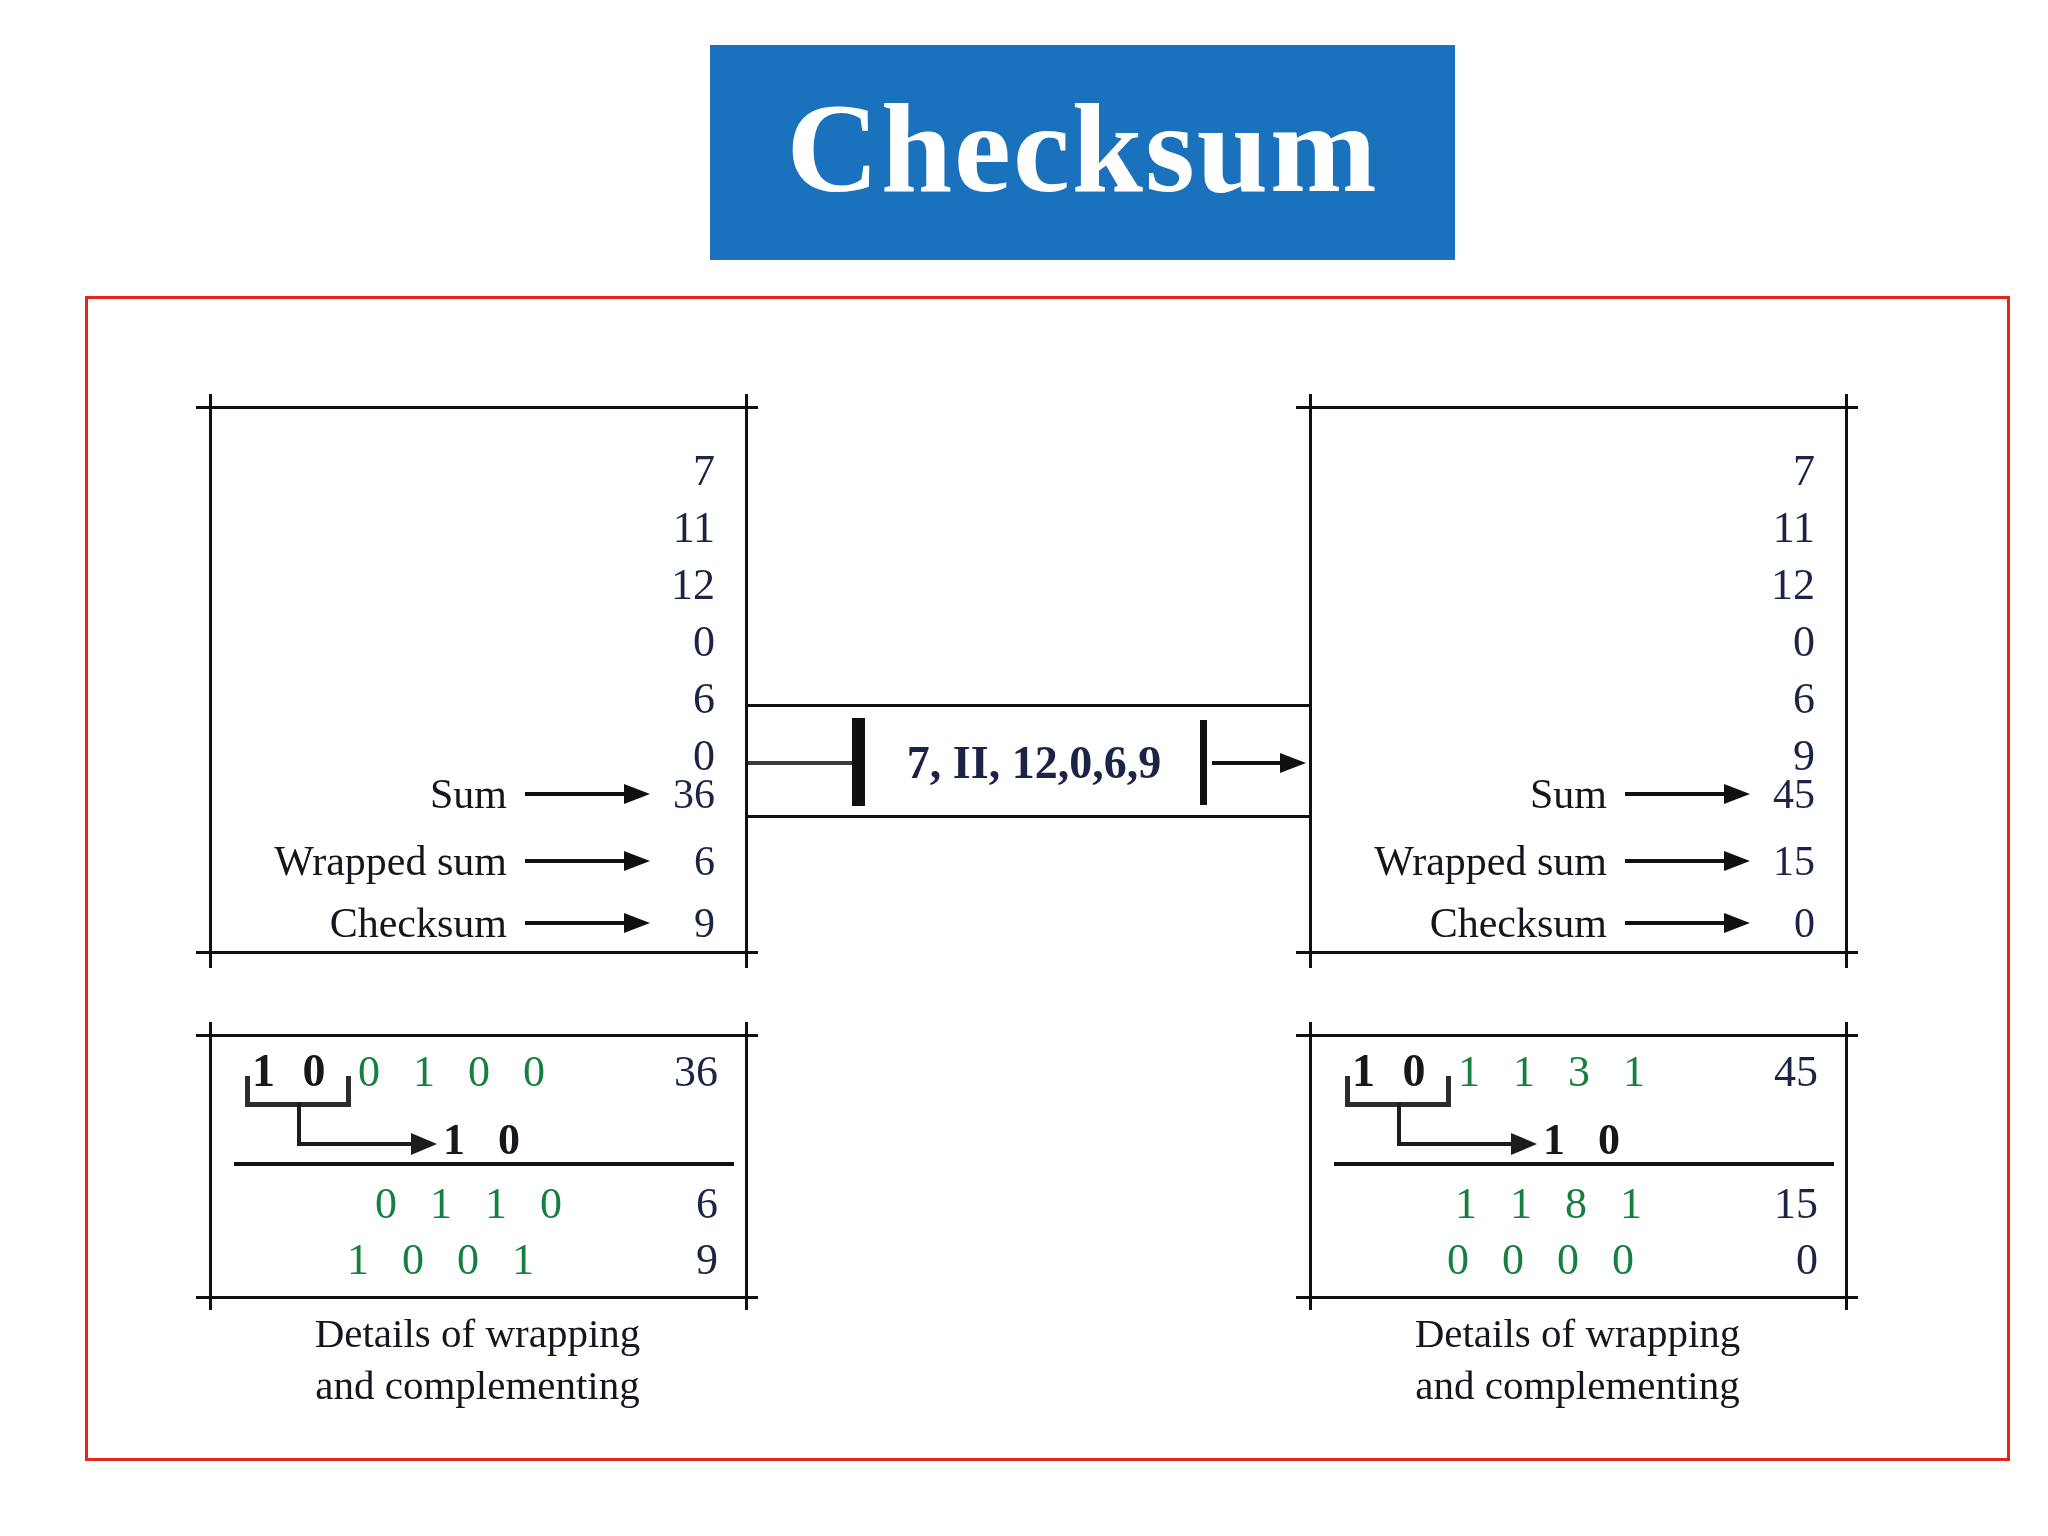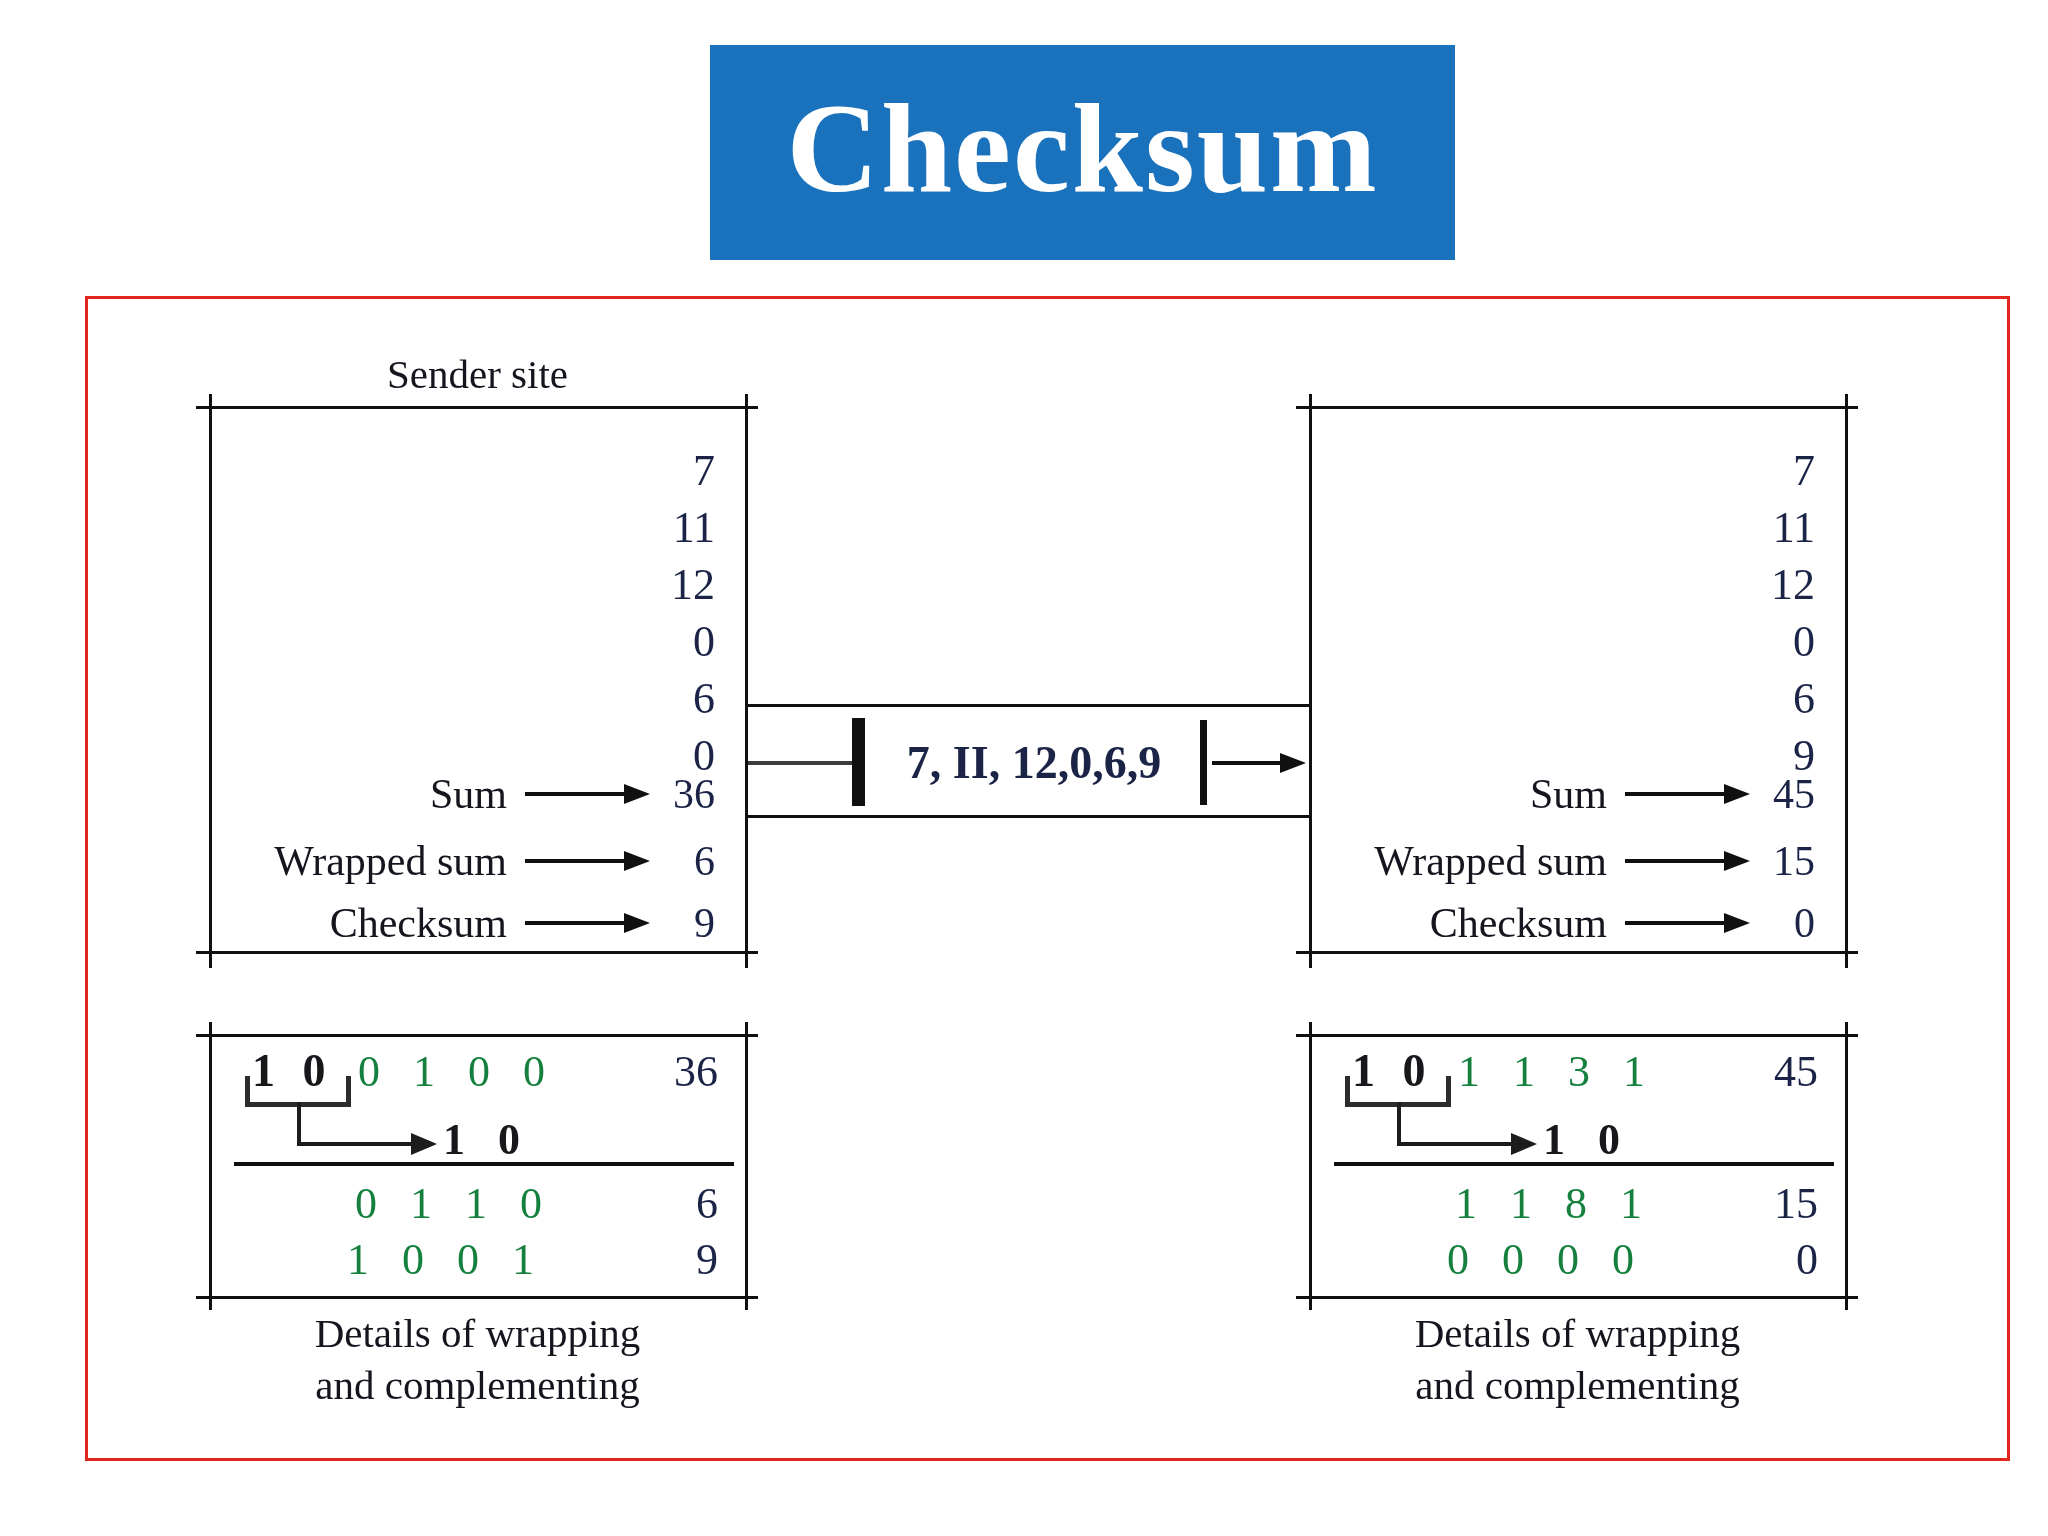--- a/index.html
+++ b/index.html
@@ -62,21 +62,20 @@
 <body>
 
 <div id="canvas">
 
   <div class="banner">
     <span class="banner-title">Checksum</span>
   </div>
 
   <div class="red-frame"></div>
 
-  <div class="site-label" style="left:210px; top:350px;">Sender site</div>
 
   <div class="hline" style="left:196px; top:406px; width:562px; height:3px;"></div>
   <div class="hline" style="left:196px; top:951px; width:562px; height:3px;"></div>
   <div class="vline" style="left:209px; top:394px; width:3px; height:574px;"></div>
   <div class="vline" style="left:745px; top:394px; width:3px; height:574px;"></div>
 
   <div class="num-col" style="left:415px; top:442px;">
     <div>7</div>
     <div>11</div>
     <div>12</div>
@@ -168,21 +167,21 @@
 
   <span class="det-carry" style="left:252px; top:1044px;">1 0</span>
   <span class="det-bits" style="left:358px; top:1046px;">0 1 0 0</span>
   <span class="det-val" style="left:618px; top:1046px;">36</span>
   <div class="bracket" style="left:245px; top:1076px;"></div>
   <div class="elbow" style="left:297px; top:1102px;">
       <span class="elbow-head"></span>
     </div>
   <span class="det-bits bold" style="left:443px; top:1114px;">1 0</span>
   <div class="hline" style="left:234px; top:1162px; width:500px; height:4px;"></div>
-  <span class="det-bits" style="left:355px; top:1178px;text-align:center;">0 1 1 0</span>
+  <span class="det-bits" style="left:375px; top:1178px;text-align:center;">0 1 1 0</span>
   <span class="det-val" style="left:618px; top:1178px;">6</span>
   <span class="det-bits" style="left:347px; top:1234px;">1 0 0 1</span>
   <span class="det-val" style="left:618px; top:1234px;">9</span>
   <div class="caption" style="left:210px; top:1308px;">Details of wrapping</div>
   <div class="caption" style="left:210px; top:1360px;">and complementing</div>
 
   <div class="hline" style="left:1296px; top:1034px; width:562px; height:3px;"></div>
   <div class="hline" style="left:1296px; top:1296px; width:562px; height:3px;"></div>
   <div class="vline" style="left:1309px; top:1022px; width:3px; height:288px;"></div>
   <div class="vline" style="left:1845px; top:1022px; width:3px; height:288px;"></div>

